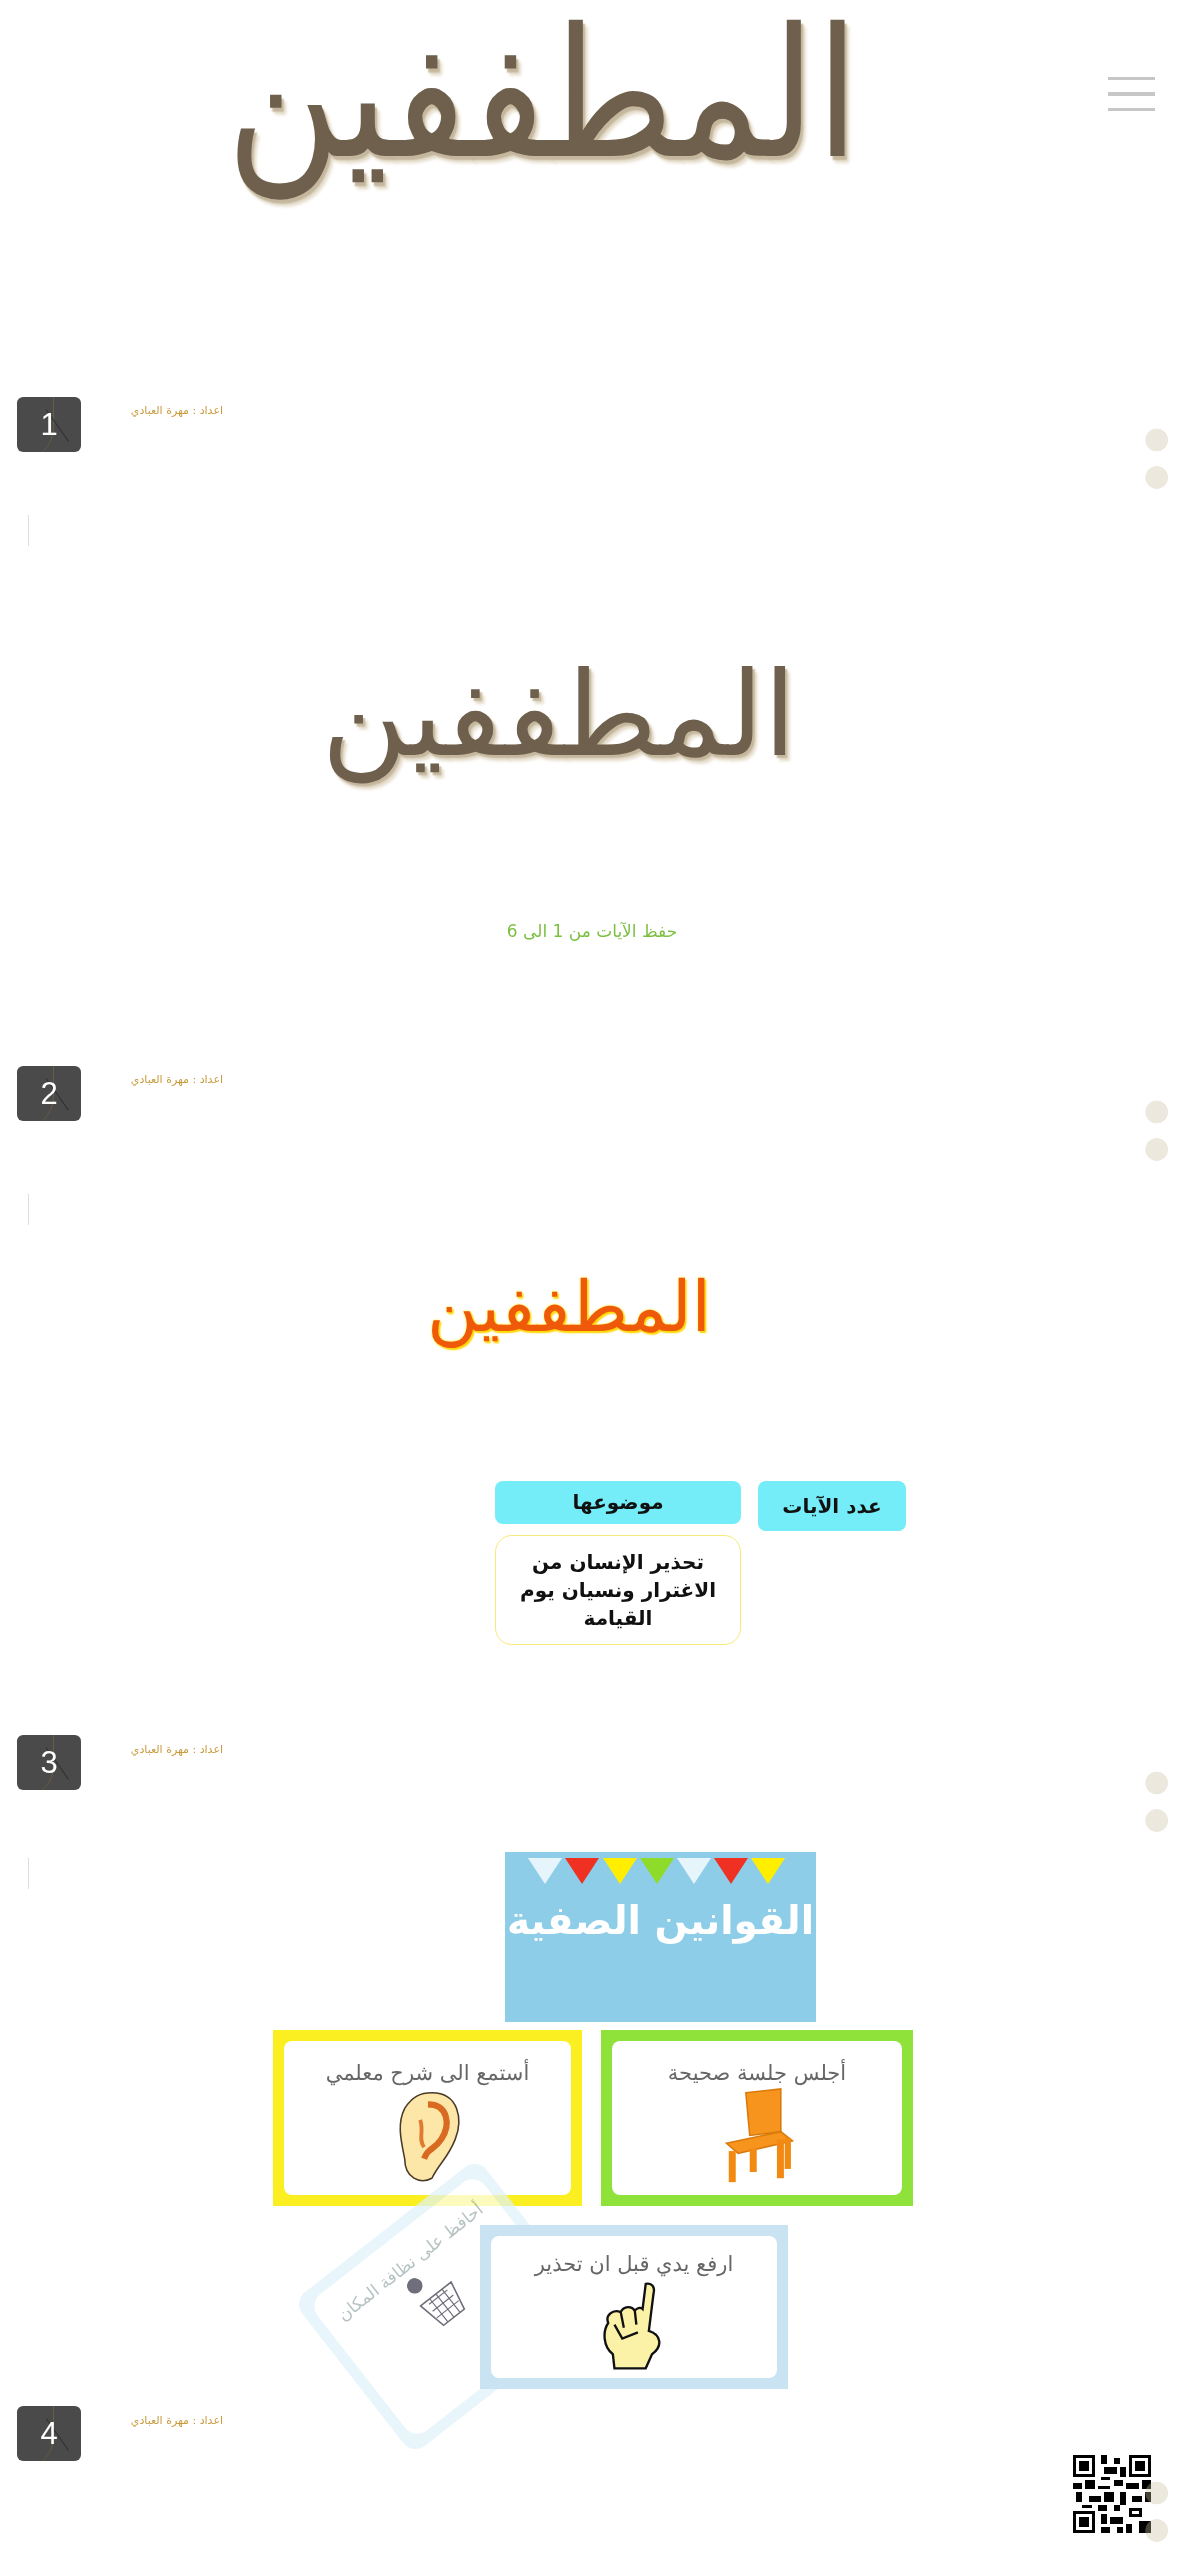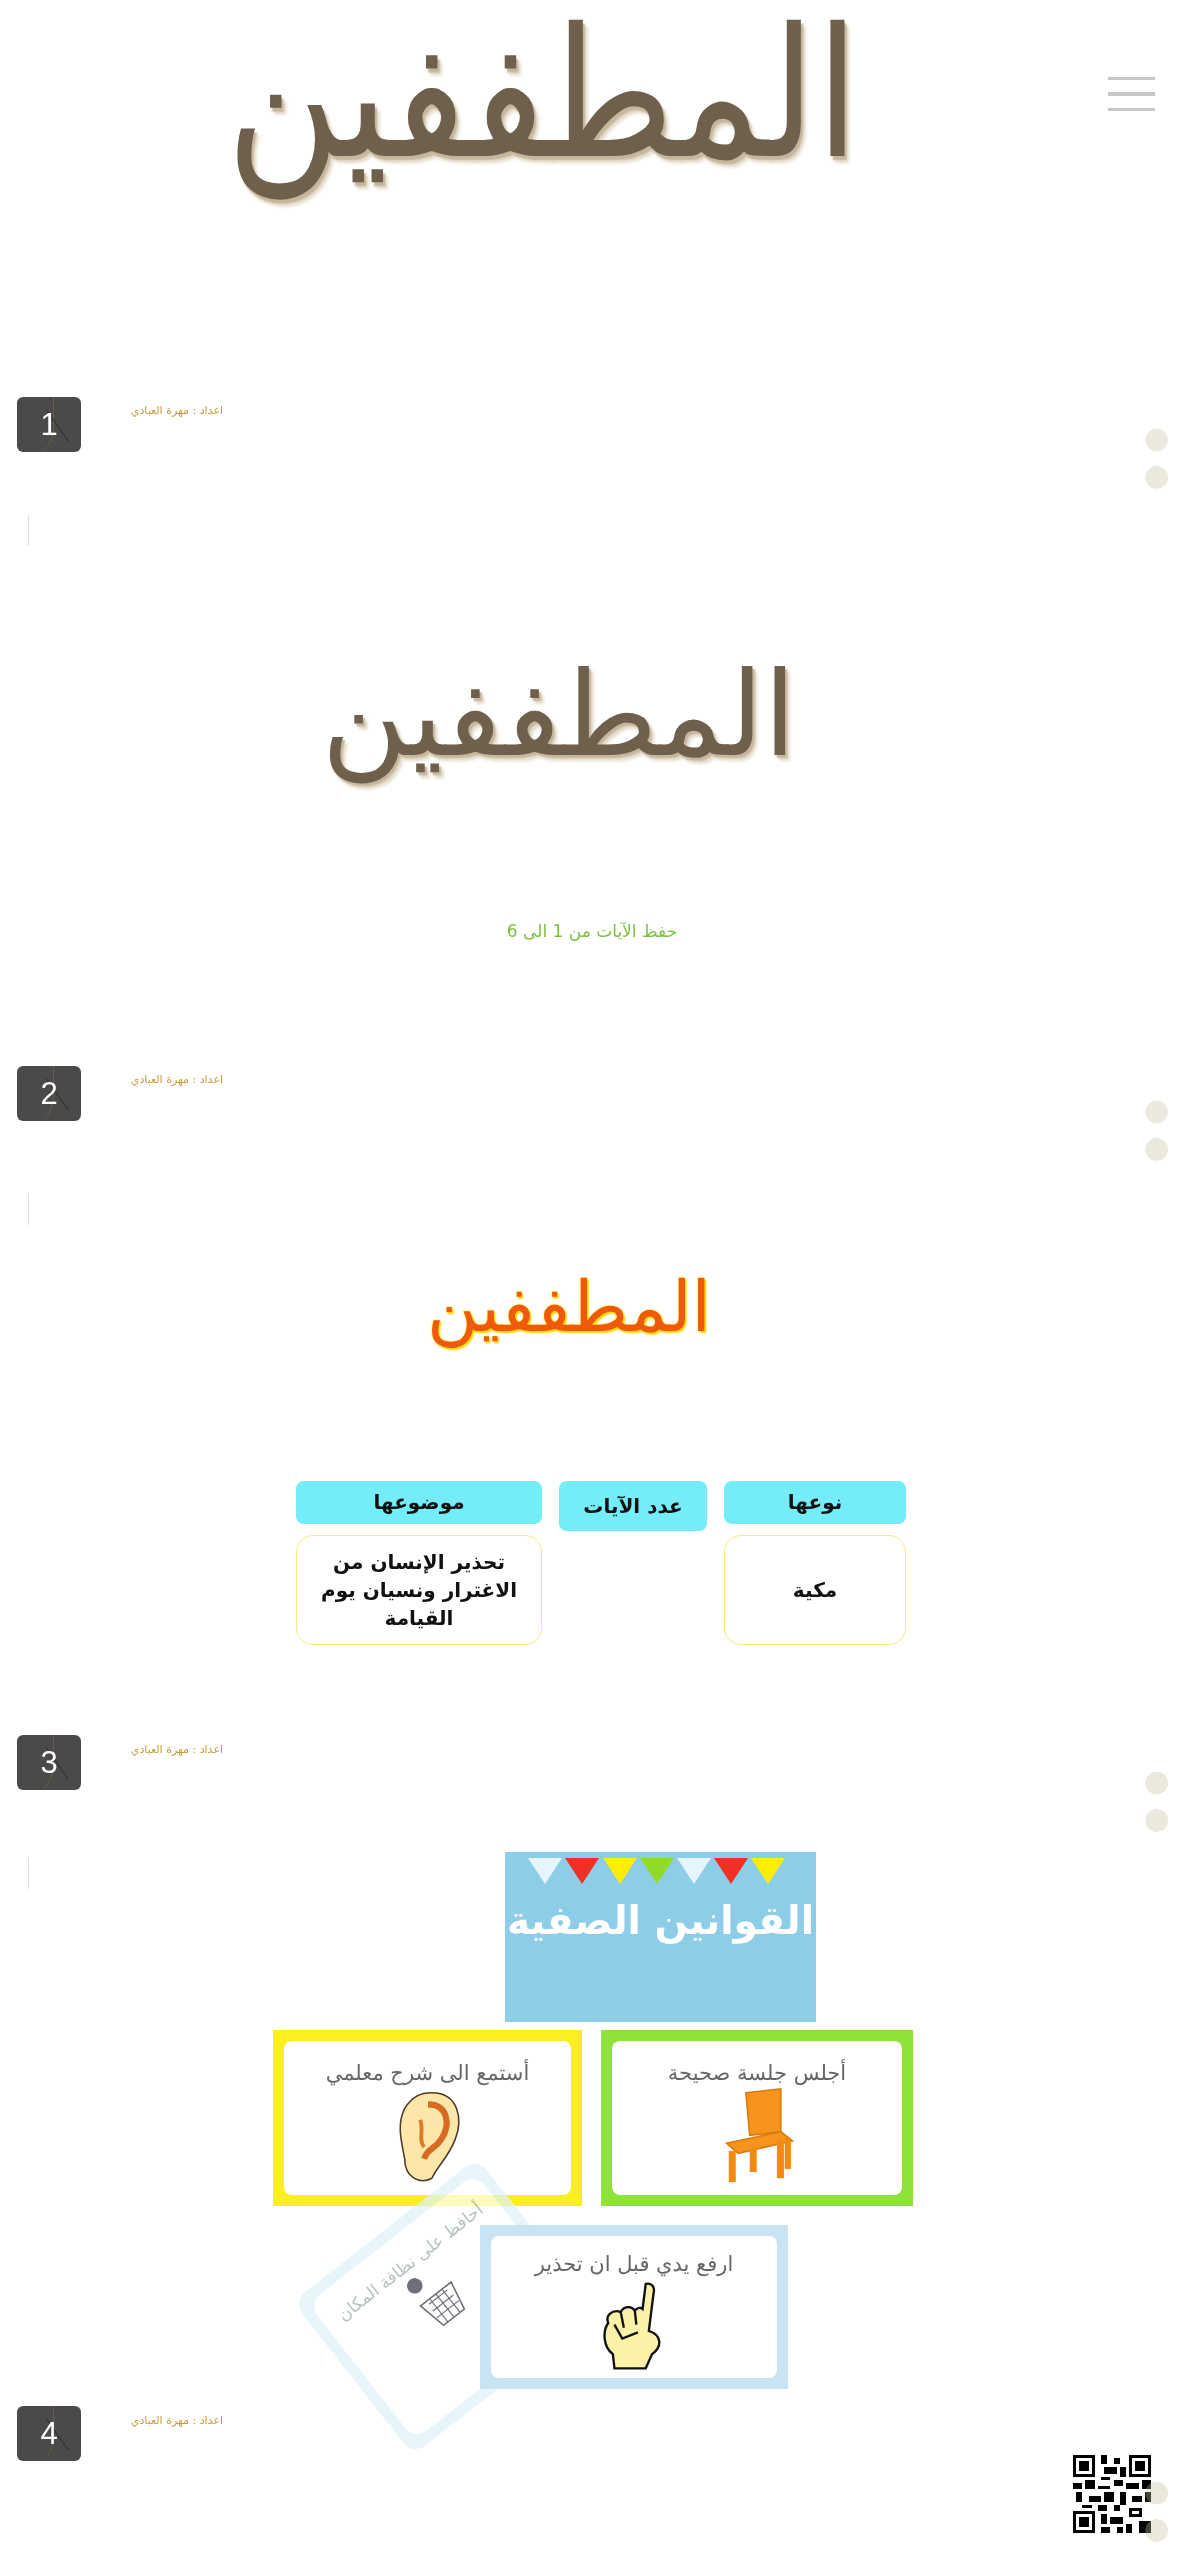--- a/index.html
+++ b/index.html
@@ -143,24 +143,20 @@
 <div class="slide-num" style="top:1066px">
   <span>2</span>
 </div>
 <div class="author" style="top:1073px">اعداد : مهرة العبادي</div>
 <div class="ornament" style="top:1062px"></div>
 <div class="tick" style="top:1194px"></div>
 
 <div class="calligraphy cal-orange" style="top:1272px; left:461px; width:250px; font-size:70px;">المطففين</div>
 
 <div class="info-table">
-  <div class="col c1">
-    <div class="hdr">نوعها</div>
-    <div class="cell">مكية</div>
-  </div>
   <div class="col c2">
     <div class="hdr">عدد الآيات</div>
   </div>
   <div class="col c3">
     <div class="hdr">موضوعها</div>
     <div class="cell">تحذير الإنسان من الاغترار ونسيان يوم القيامة</div>
   </div>
 </div>
 
 <div class="slide-num" style="top:1735px">

